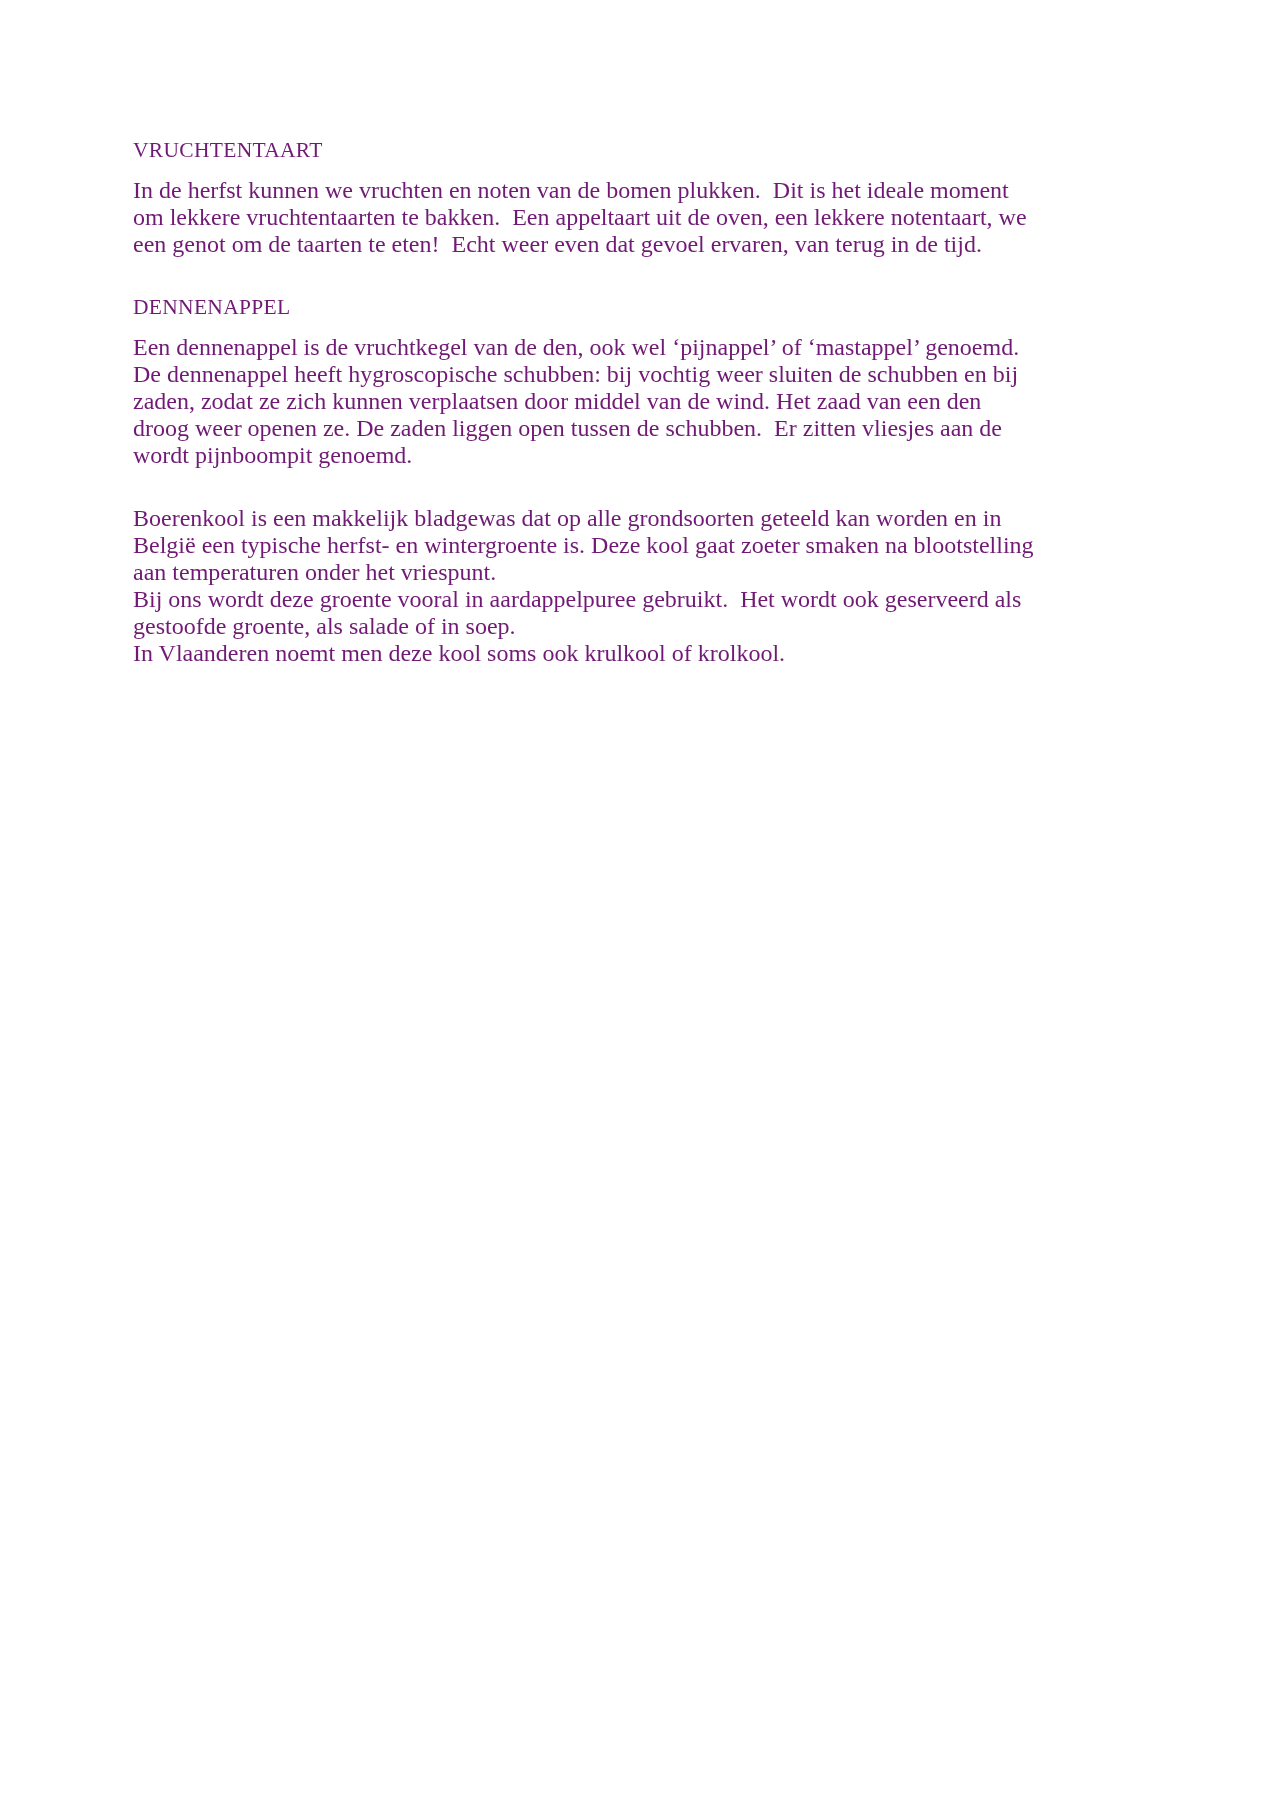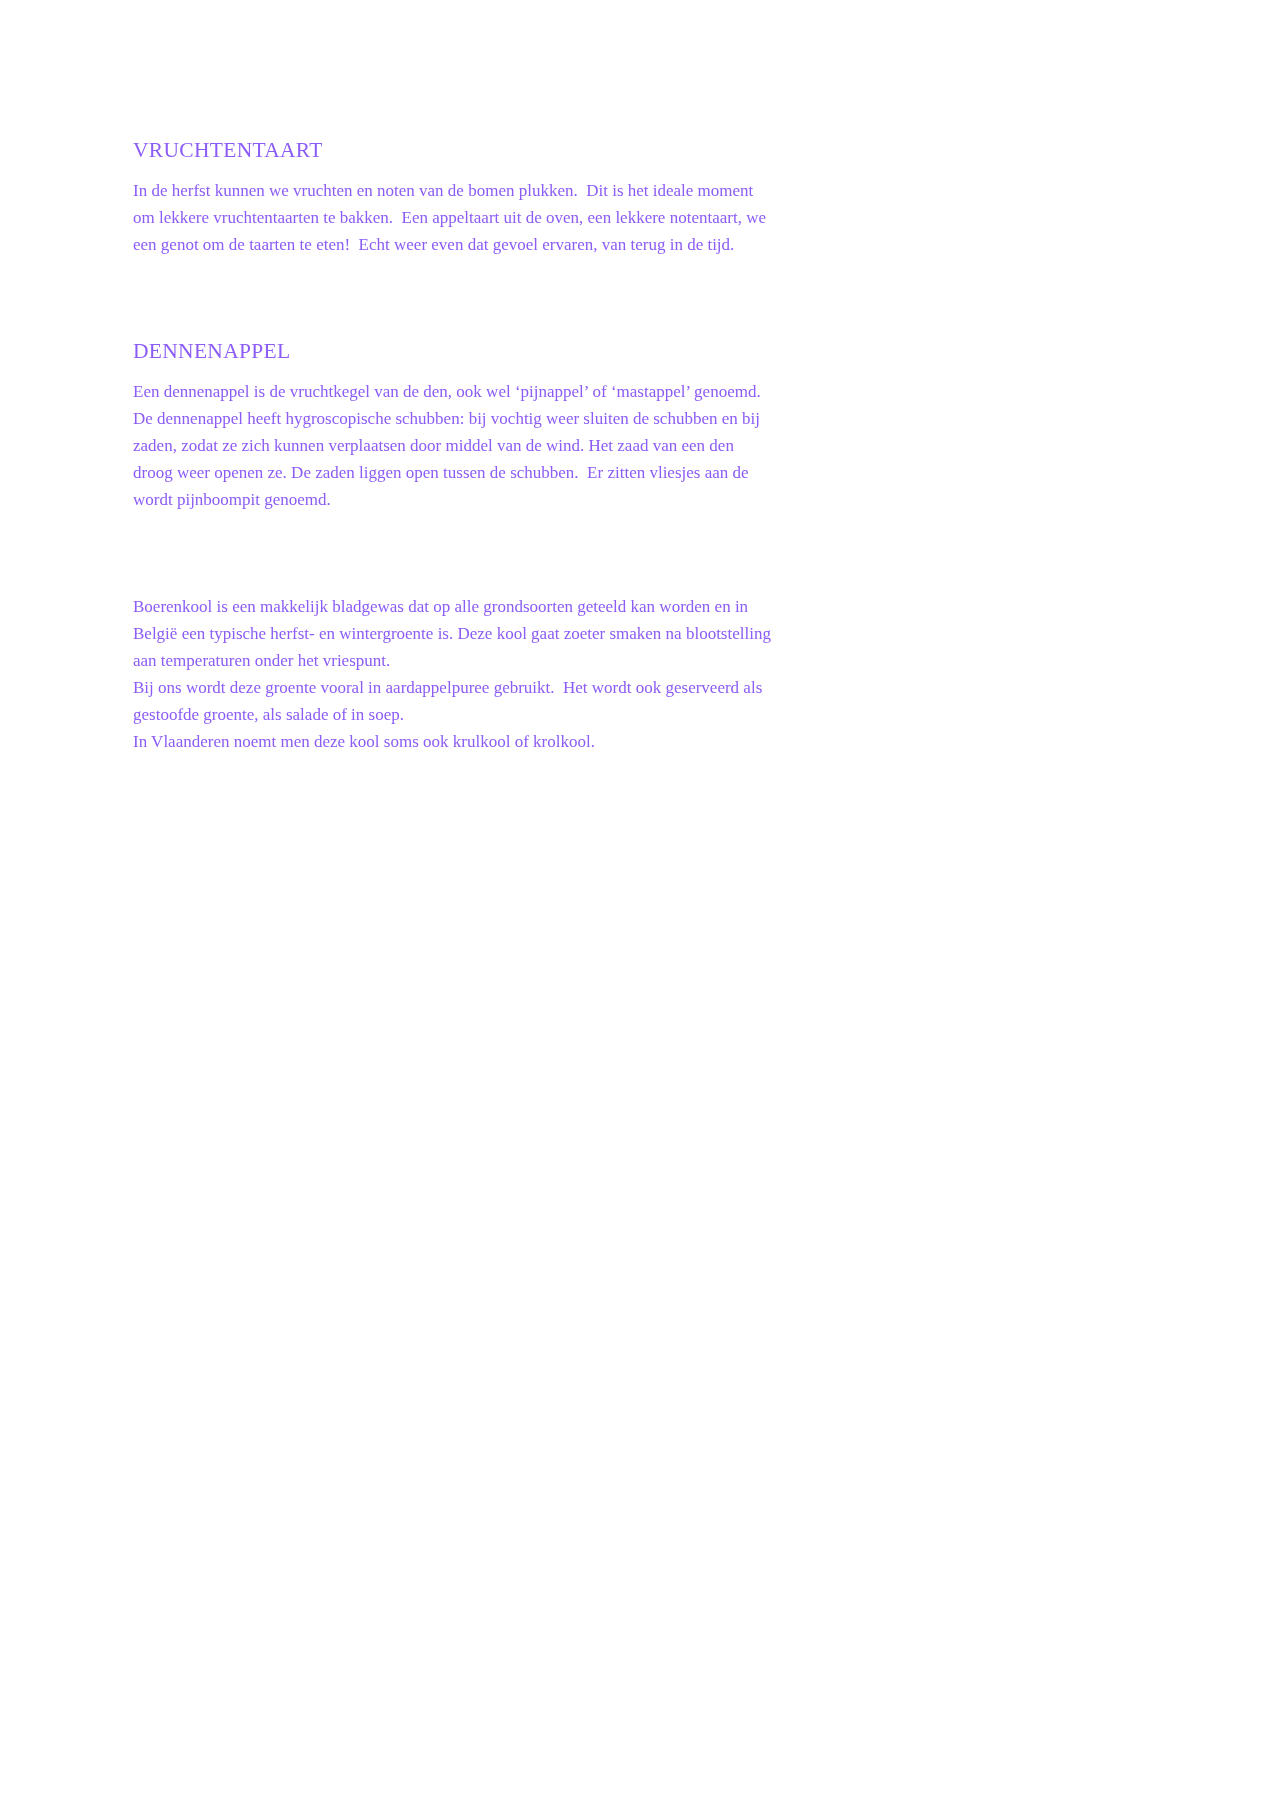--- a/index.html
+++ b/index.html
@@ -5,39 +5,39 @@
   html, body {
     margin: 0;
     padding: 0;
     background: #ffffff;
   }
   .page {
     position: relative;
     width: 1280px;
     height: 1810px;
     background: #ffffff;
-    color: #8b5cf6;
+    color: #701a75;
     font-family: "Liberation Serif", "DejaVu Serif", serif;
     box-sizing: border-box;
     padding: 137px 120px 0 133px;
     overflow: hidden;
   }
   .doc-section { margin: 0; }
-  .doc-section + .doc-section { margin-top: 80px; }
+  .doc-section + .doc-section { margin-top: 36px; }
   .section-heading {
     font-size: 21.5px;
     font-weight: normal;
     line-height: 27px;
     margin: 0 0 13px 0;
     letter-spacing: 0.3px;
   }
   .paragraph { margin: 0; }
   .text-line {
     display: block;
-    font-size: 17px;
+    font-size: 24px;
     line-height: 27px;
     white-space: pre-wrap;
   }
 </style>
 </head>
 <body>
 
 <div class="page">
 
   <section class="doc-section">

